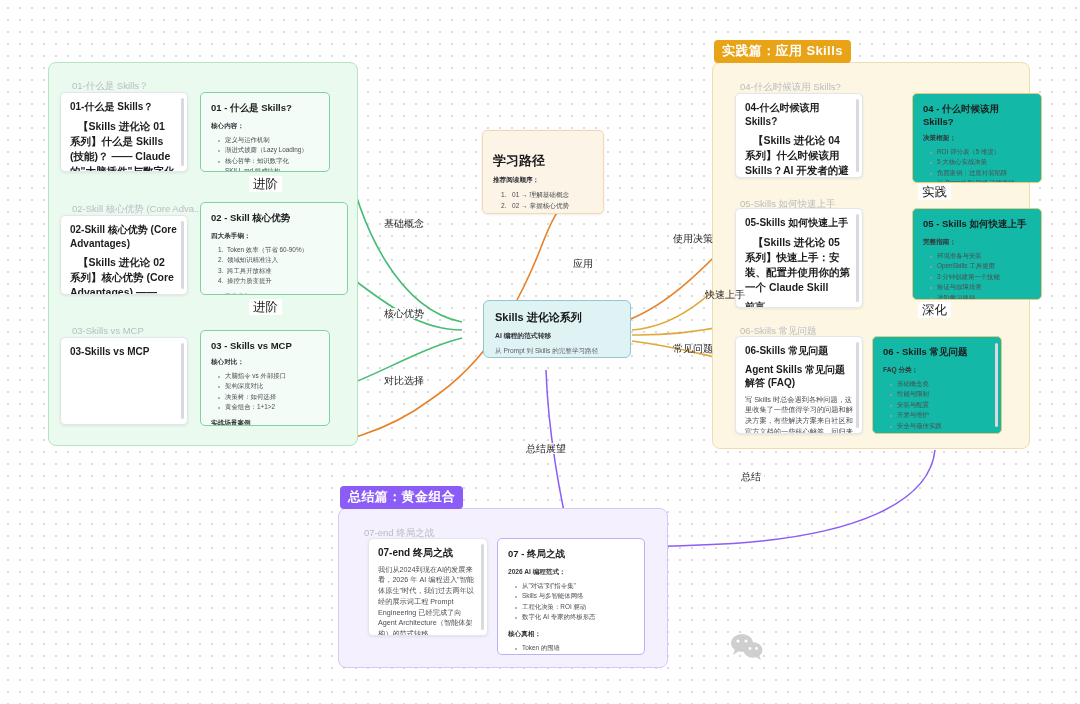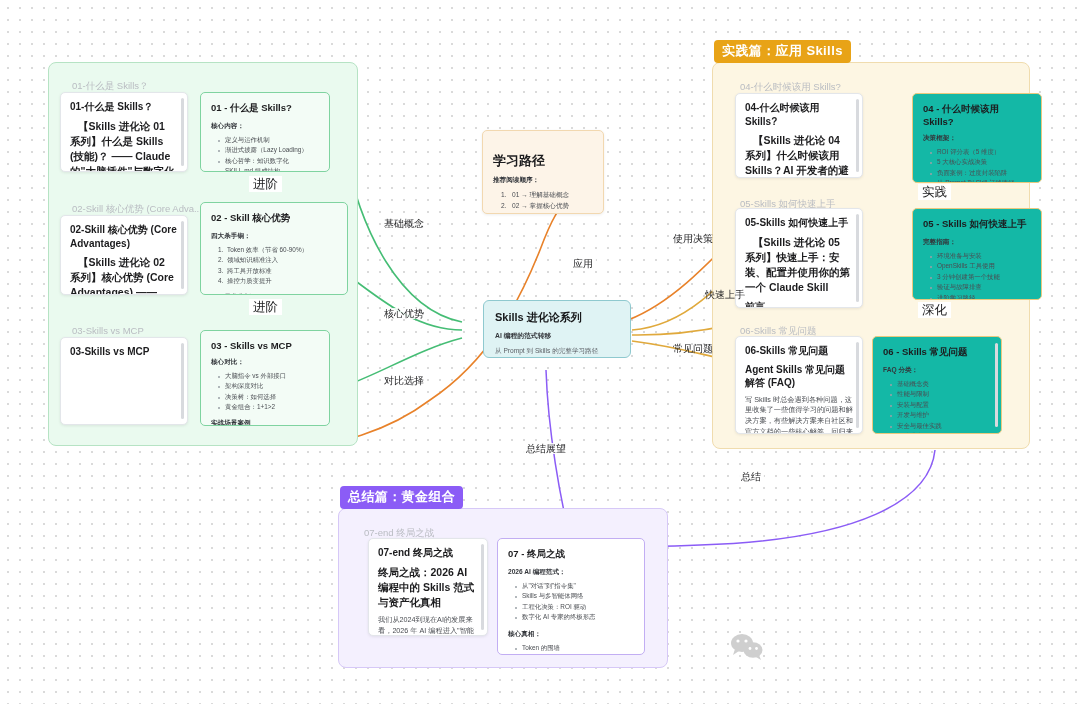--- a/index.html
+++ b/index.html
@@ -327,21 +327,20 @@
 
 <div class="group g-purple" style="left:338px;top:508px;width:330px;height:160px;">
   <div class="group-body"></div>
   <div class="group-title">总结篇：黄金组合</div>
 </div>
 <div class="subgroup-label" style="left:364px;top:527px;">07-end 终局之战</div>
 
 <div class="card artcard" style="left:368px;top:538px;width:120px;height:98px;">
   <div class="sb"></div>
   <p class="art-h1">07-end 终局之战</p>
-  <p class="art-h2" style="text-indent:0;">终局之战：2026 AI 编程中的 Skills 范式与资产化真相</p>
   <p class="art-p">我们从2024到现在AI的发展来看，2026 年 AI 编程进入"智能体原生"时代，我们过去两年以经的展示词工程 Prompt Engineering 已经完成了向 Agent Architecture（智能体架构）的范式转移</p>
 </div>
 <div class="card outcard oc-purple" style="left:497px;top:538px;width:148px;height:117px;">
   <p class="oc-title">07 - 终局之战</p>
   <p class="oc-sub">2026 AI 编程范式：</p>
   <ul class="oc-list">
     <li>从"对话"到"指令集"</li>
     <li>Skills 与多智能体网络</li>
     <li>工程化决策：ROI 驱动</li>
     <li>数字化 AI 专家的终极形态</li>

